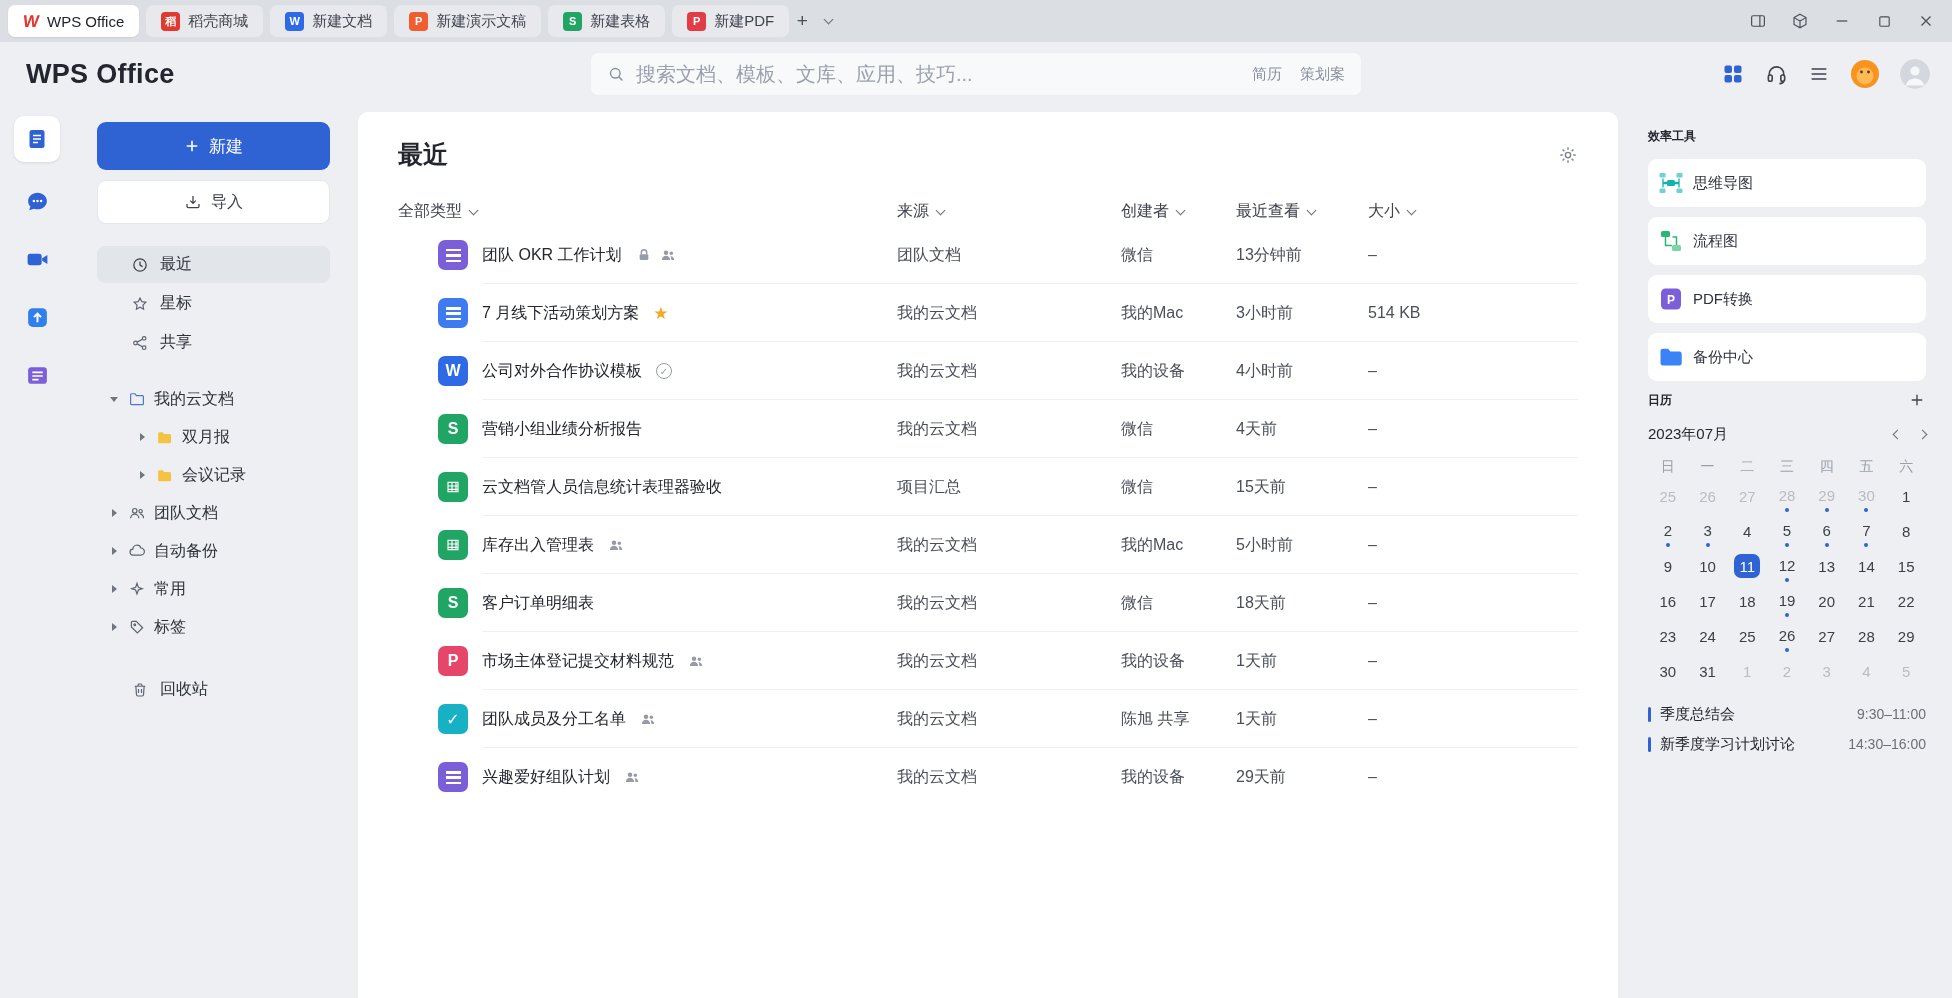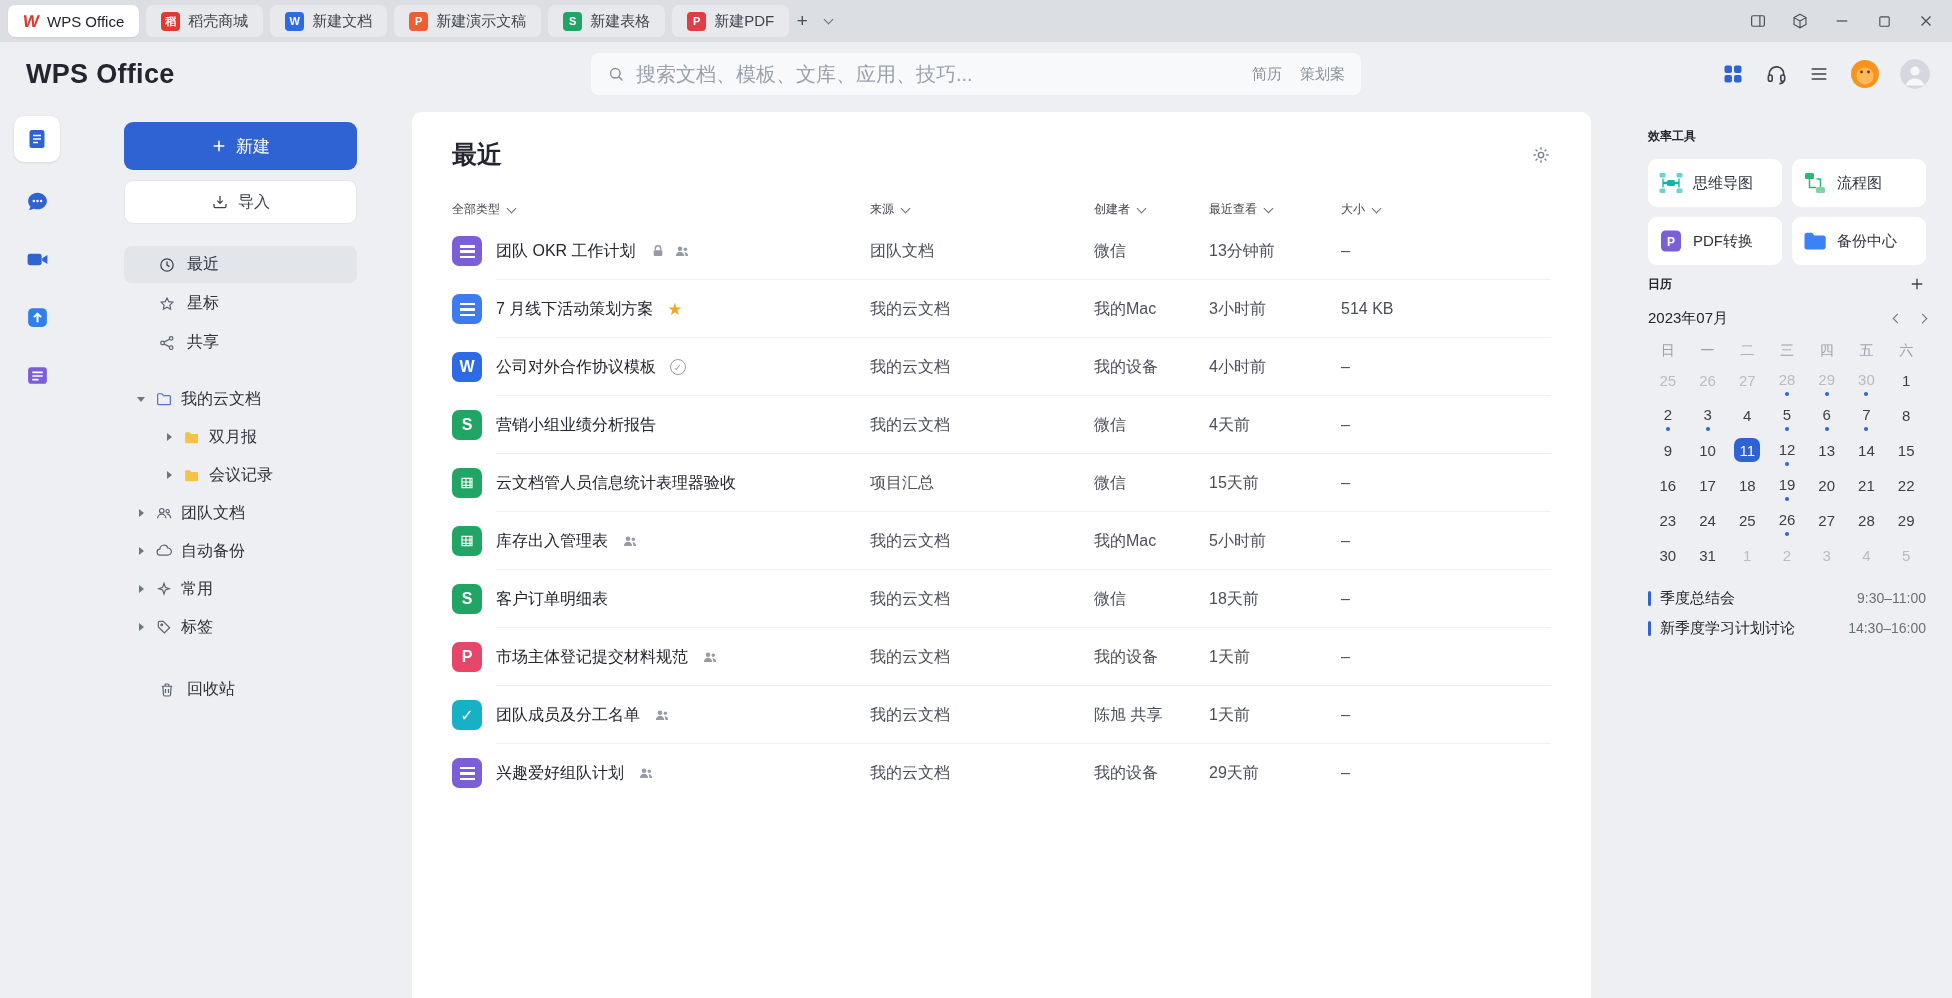--- a/index.html
+++ b/index.html
@@ -28,21 +28,21 @@
   .logo { font-size:27px; font-weight:700; letter-spacing:.3px; color:#23262e; }
   .search { position:absolute; left:50%; transform:translateX(-50%); width:772px; height:44px; background:#f8f9fb; border:1px solid #eceef1; border-radius:8px; display:flex; align-items:center; padding:0 16px; gap:10px; }
   .search input { border:none; outline:none; background:transparent; flex:1; font-size:20px; color:#23262e; font-family:inherit; }
   .search input::placeholder { color:#9aa1ad; }
   .search-tags { display:flex; gap:18px; color:#8a919d; font-size:15px; }
   .header-actions { margin-left:auto; display:flex; align-items:center; gap:20px; }
   .hbtn { display:flex; align-items:center; justify-content:center; }
   .avatar-wrap { width:30px; height:30px; border-radius:50%; overflow:hidden; }
 
   
-  .app-body { display:flex; height:892px;gap:27px; }
+  .app-body { display:flex; height:892px; }
 
   .rail { width:74px; display:flex; flex-direction:column; align-items:center; padding-top:10px; gap:20px; }
   .rail-tile { width:46px; height:46px; background:#fff; border-radius:10px; box-shadow:0 1px 3px rgba(31,35,41,.10); display:flex; align-items:center; justify-content:center; }
   .rail-btn { width:46px; height:38px; display:flex; align-items:center; justify-content:center; }
 
   .nav { width:282px; padding-top:16px; }
   .btn-new { margin:0 26px 0 23px; width:233px; height:48px; background:#2f62d3; border-radius:9px; color:#fff; font-size:17px; display:flex; align-items:center; justify-content:center; gap:9px; cursor:default; }
   .btn-import { margin:10px 26px 0 23px; width:233px; height:44px; background:#fff; border:1px solid #e3e6ea; border-radius:9px; color:#3f434c; font-size:16px; display:flex; align-items:center; justify-content:center; gap:9px; }
   .nav-list { margin-top:22px; }
   .nav-item { margin:0 26px 2px 23px; height:37px; border-radius:8px; display:flex; align-items:center; gap:11px; padding-left:33px; font-size:16px; color:#2e323b; }
@@ -55,39 +55,39 @@
   .tri-down { width:0; height:0; border-left:4.5px solid transparent; border-right:4.5px solid transparent; border-top:5.5px solid #70767f; }
   .tri-right { width:0; height:0; border-top:4.5px solid transparent; border-bottom:4.5px solid transparent; border-left:5.5px solid #70767f; }
   .trash-item { margin-top:26px; }
 
   
   .main-card { flex:1; background:#fff; border-radius:10px 10px 0 0; margin:6px 10px 0 2px; padding:0 40px; position:relative; overflow:hidden; }
   .main-head { display:flex; align-items:center; justify-content:space-between; padding-top:26px; }
   .main-title { font-size:25px; font-weight:700; }
   .grid-cols { display:grid; grid-template-columns:minmax(0,1fr) 224px 115px 132px 210px; align-items:center; }
   .filters { margin-top:30px; }
-  .filter { display:flex; align-items:center; gap:8px; font-size:12px; color:#3f434c; }
+  .filter { display:flex; align-items:center; gap:8px; font-size:16px; color:#3f434c; }
   .group-label { margin-top:24px; font-size:15px; color:#23262e; }
   .file-list { margin-top:4px; }
-  .frow { height:58px; position:relative; }
+  .frow { height:58px; position:relative;margin-left:40px; }
   .frow:not(:last-child)::after { content:""; position:absolute; left:44px; right:0; bottom:0; height:1px; background:#eef0f3; }
   .fname { display:flex; align-items:center; gap:14px; min-width:0; }
   .ficon { width:30px; height:30px; border-radius:7px; flex:none; display:flex; align-items:center; justify-content:center; color:#fff; font-weight:700; font-size:16px; }
   .fname-text { font-size:16px; color:#23262e; white-space:nowrap; overflow:hidden; text-overflow:ellipsis; }
   .fbadges { display:flex; align-items:center; gap:8px; flex:none; }
   .badge { width:16px; height:16px; }
   .b-star { width:auto; height:auto; color:#f5a623; font-size:17px; line-height:1; }
   .b-ver { border:1.5px solid #969ba6; border-radius:50%; color:#969ba6; font-size:10px; display:flex; align-items:center; justify-content:center; }
   .fcell { font-size:16px; color:#4a4f59; }
   .ic-lines { width:15px; height:13px; background:repeating-linear-gradient(to bottom,#fff 0 2.5px,transparent 2.5px 5.5px); }
 
   
   .rightbar { width:324px; padding:22px 26px 0 20px; }
   .rb-title { font-size:12px; font-weight:700; }
-  .tools-grid { margin-top:14px; display:grid; grid-template-columns:1fr 1fr; gap:10px; }
+  .tools-grid { margin-top:14px; display:grid; grid-template-columns:1fr; gap:10px; }
   .tool-card { height:48px; background:#fff; border-radius:9px; display:flex; align-items:center; gap:9px; padding-left:10px; font-size:15px; color:#2e323b; }
   .cal-head { margin-top:10px; display:flex; align-items:center; justify-content:space-between; }
   .cal-month-row { margin-top:16px; display:flex; align-items:center; justify-content:space-between; font-size:15px; color:#23262e; }
   .cal-nav { display:flex; gap:18px; color:#6a7078; align-items:center; }
   .chv { display:inline-block; width:7px; height:7px; border-right:1.7px solid currentColor; border-bottom:1.7px solid currentColor; }
   .chv-down { transform:rotate(45deg); margin-top:-3px; color:#6a7078; }
   .chv-left { transform:rotate(135deg); }
   .chv-right { transform:rotate(-45deg); }
   .weekdays { margin-top:14px; display:grid; grid-template-columns:repeat(7,1fr); text-align:center; font-size:14px; color:#9aa1ad; }
   .cal-grid { margin-top:8px; display:grid; grid-template-columns:repeat(7,1fr); row-gap:7px; }

